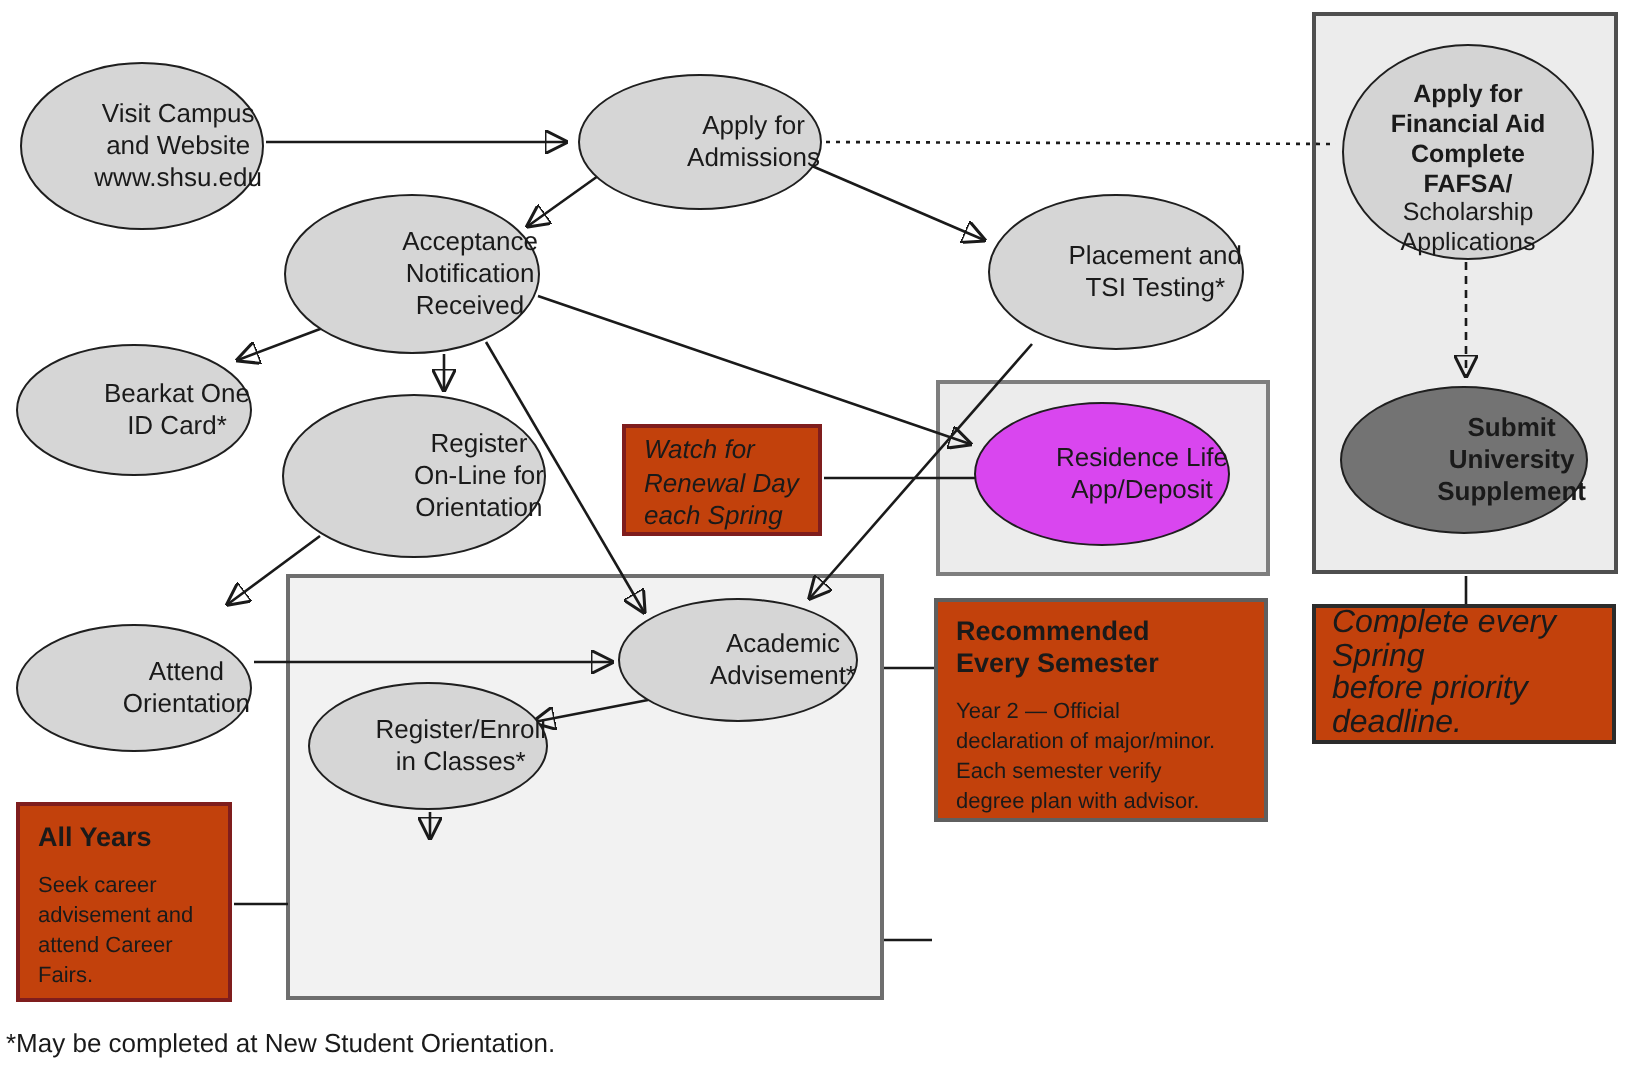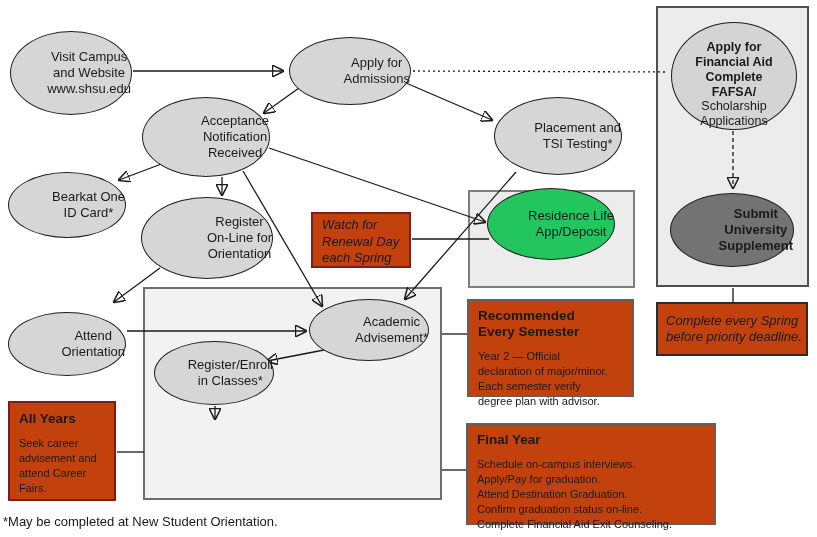--- a/index.html
+++ b/index.html
@@ -16,46 +16,46 @@
   #right-panel { left:656px; top:6px; width:153px; height:281px;
     background:#ececec; border:2px solid #4f4f4f; box-sizing:border-box; }
 
   .note { position:absolute; z-index:2; background:#c2410c; box-sizing:border-box;
     border:2px solid #7f1d1d; }
   .note .heading { font-weight:bold; font-size:13.5px; line-height:16px; white-space:pre-line; }
   .note .body { font-size:11px; line-height:15px; margin-top:9px; white-space:pre-line; }
   #watch-note { left:311px; top:212px; width:100px; height:56px;
     font-style:italic; font-size:13px; line-height:16.5px; padding:3px 0 0 9px;
     white-space:pre-line; }
-  #spring-note { left:656px; top:302px; width:152px; height:54px;
-    border-color:#2b2b2b; font-style:italic; font-size:13px; line-height:16.5px;
+  #spring-note { left:656px; top:302px; width:152px; height:70px;
+    border-color:#2b2b2b; font-style:italic; font-size:16px; line-height:16.5px;
     display:flex; align-items:center; padding-left:8px; white-space:pre-line; }
   #allyears-note { left:8px; top:401px; width:108px; height:100px; padding:8px 4px 0 9px; }
-  #recommended-note { left:467px; top:299px; width:167px; height:98px;
+  #recommended-note { left:467px; top:299px; width:167px; height:112px;
     border-color:#5f5f5f; padding:7px 4px 0 9px; }
   #finalyear-note { left:466px; top:423px; width:250px; height:102px;
     border-color:#5f5f5f; padding:7px 4px 0 9px; }
 
   #edge-layer { position:absolute; left:0; top:0; z-index:3; pointer-events:none; }
   #edge-layer line, #edge-layer path { stroke:#1a1a1a; stroke-width:1.3; fill:none; }
   .dotted { stroke-dasharray:2 3; }
   .dashed { stroke-dasharray:4 3; }
 
   .node { position:absolute; z-index:4; border-radius:50%;
     background:#d6d6d6; border:1.4px solid #1f1f1f; box-sizing:border-box;
     display:flex; align-items:center; justify-content:flex-end;
     text-align:center; font-size:13px; line-height:16px; white-space:pre-line; }
   #node-visit        { left:10px;  top:31px;  width:122px; height:84px; }
   #node-apply        { left:289px; top:37px;  width:122px; height:68px; }
   #node-acceptance   { left:142px; top:97px;  width:128px; height:80px; }
   #node-bearkat      { left:8px;   top:172px; width:118px; height:66px; }
   #node-register-online { left:141px; top:197px; width:132px; height:82px; }
   #node-attend       { left:8px;   top:312px; width:118px; height:64px; }
   #node-placement    { left:494px; top:97px;  width:128px; height:78px; }
-  #node-residence    { left:487px; top:188px; width:128px; height:72px; background:#22c55e; }
+  #node-residence    { left:487px; top:201px; width:128px; height:72px; background:#d946ef; }
   #node-academic     { left:309px; top:299px; width:120px; height:62px; }
   #node-register-enroll { left:154px; top:341px; width:120px; height:64px; }
   #node-pay          { left:153px; top:423px; width:120px; height:64px; }
   #node-fafsa        { left:671px; top:22px;  width:126px; height:108px;
     flex-direction:column; font-size:12.5px; line-height:14.8px; background:#d4d4d4; }
   #node-submit       { left:670px; top:193px; width:124px; height:74px;
     font-weight:bold; background:#737373; }
   .bold { font-weight:bold; }
 
   #footnote { position:absolute; left:3px; top:514px; font-size:13px; z-index:2;text-align:right; }
@@ -81,28 +81,20 @@
 attend Career
 Fairs.</div>
   </div>
   <div id="recommended-note" class="note">
     <div class="heading">Recommended
 Every Semester</div>
     <div class="body">Year 2 — Official
 declaration of major/minor.
 Each semester verify
 degree plan with advisor.</div>
-  </div>
-  <div id="finalyear-note" class="note">
-    <div class="heading">Final Year</div>
-    <div class="body">Schedule on-campus interviews.
-Apply/Pay for graduation.
-Attend Destination Graduation.
-Confirm graduation status on-line.
-Complete Financial Aid Exit Counseling.</div>
   </div>
 
   <svg id="edge-layer" width="817" height="537">
     <defs>
       <marker id="arrow" viewBox="0 0 10 10" refX="9" refY="5" markerWidth="9" markerHeight="9" orient="auto-start-reverse">
         <path d="M0,0 L10,5 L0,10 z" fill="#1a1a1a" stroke="none"></path>
       </marker>
     </defs>
     <line x1="133" y1="71" x2="283" y2="71" marker-end="url(#arrow)"></line>
     <line x1="299" y1="88" x2="264" y2="113" marker-end="url(#arrow)"></line>

